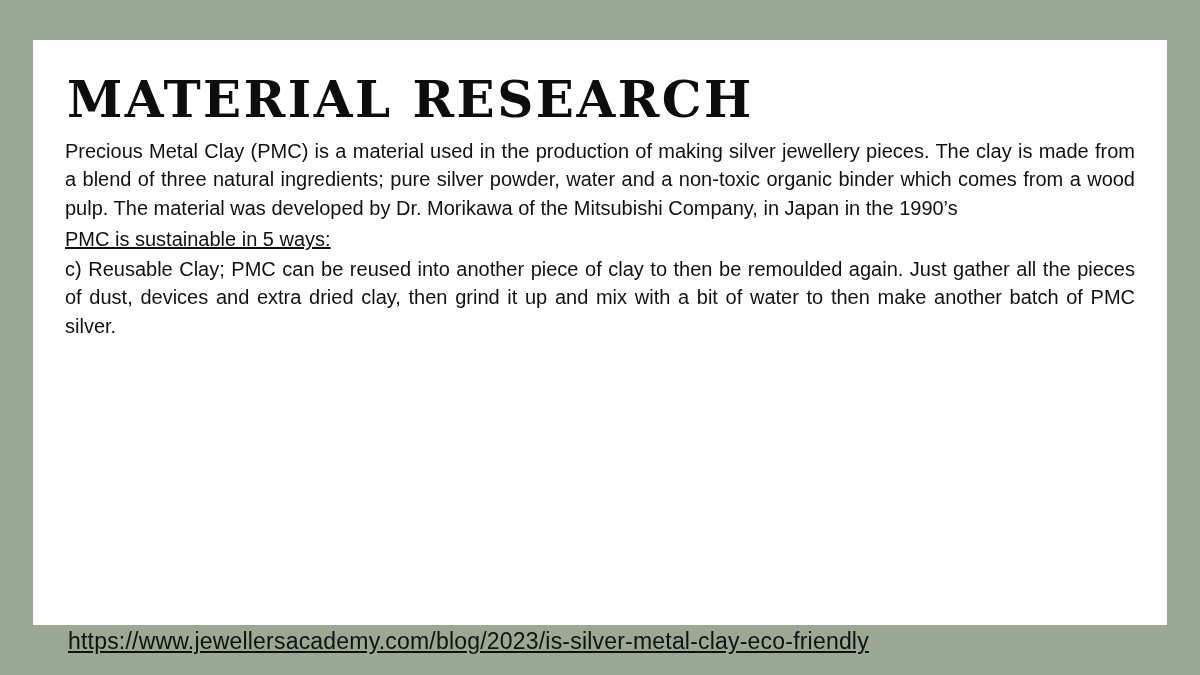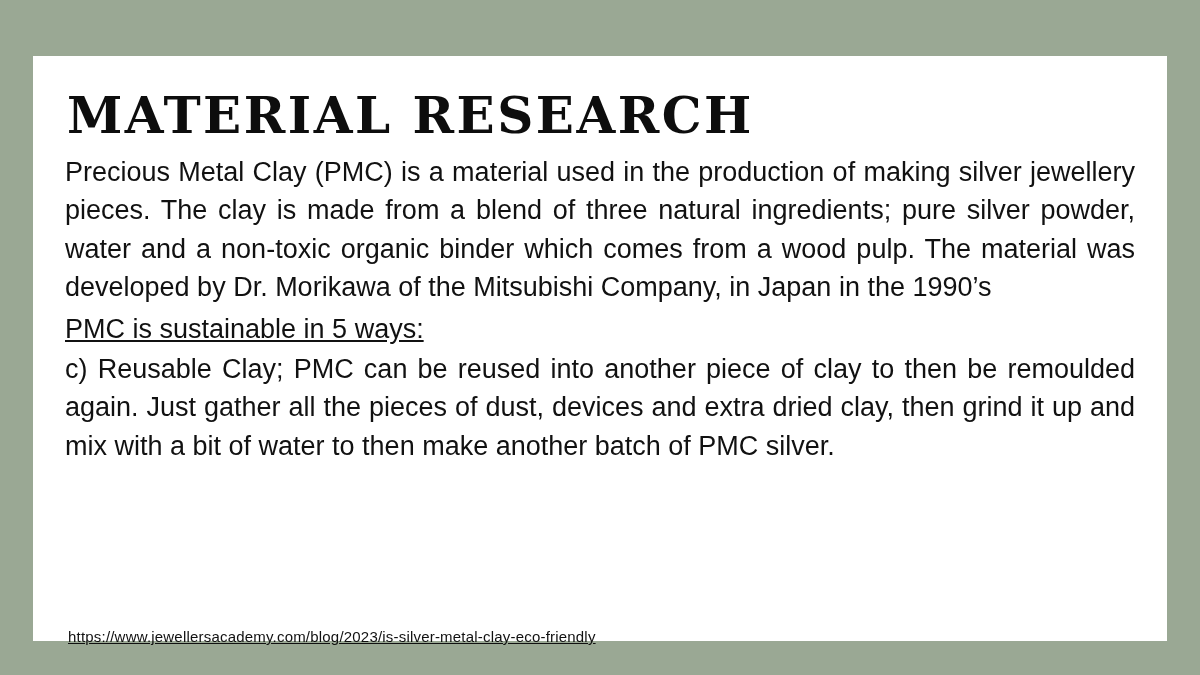--- a/index.html
+++ b/index.html
@@ -16,39 +16,39 @@
   .slide {
     position: relative;
     width: 1200px;
     height: 675px;
     background: #9aa894;
     box-sizing: border-box;
   }
   .card {
     position: absolute;
     left: 33px;
-    top: 56px;
+    top: 40px;
     width: 1134px;
     height: 585px;
     background: #ffffff;
     box-sizing: border-box;
     padding: 34px 32px 10px 32px;
   }
   .title {
     font-family: "DejaVu Serif", serif;
     font-weight: 700;
     font-size: 50px;
     letter-spacing: 2.5px;
     color: #0d0d0d;
     margin: 0 0 10px 2px;
     line-height: 1.05;
   }
   .body-text {
     font-family: "Liberation Sans", sans-serif;
-    font-size: 27px;
+    font-size: 20px;
     line-height: 1.43;
     color: #111111;
     margin: 0;
   }
   .para {
     margin: 0 0 1px 0;
     text-align: justify;
     text-justify: inter-word;
   }
   .subhead {
@@ -60,21 +60,21 @@
     position: absolute;
     left: 33px;
     top: 628px;
     width: 1134px;
     text-align: left;
     padding-left: 35px;
     box-sizing: border-box;
   }
   .link {
     font-family: "Liberation Sans", sans-serif;
-    font-size: 15px;
+    font-size: 23px;
     color: #111111;
     text-decoration: underline;
     letter-spacing: 0.2px;
   }
 </style>
 </head>
 <body>
 
 <div class="slide">
 

